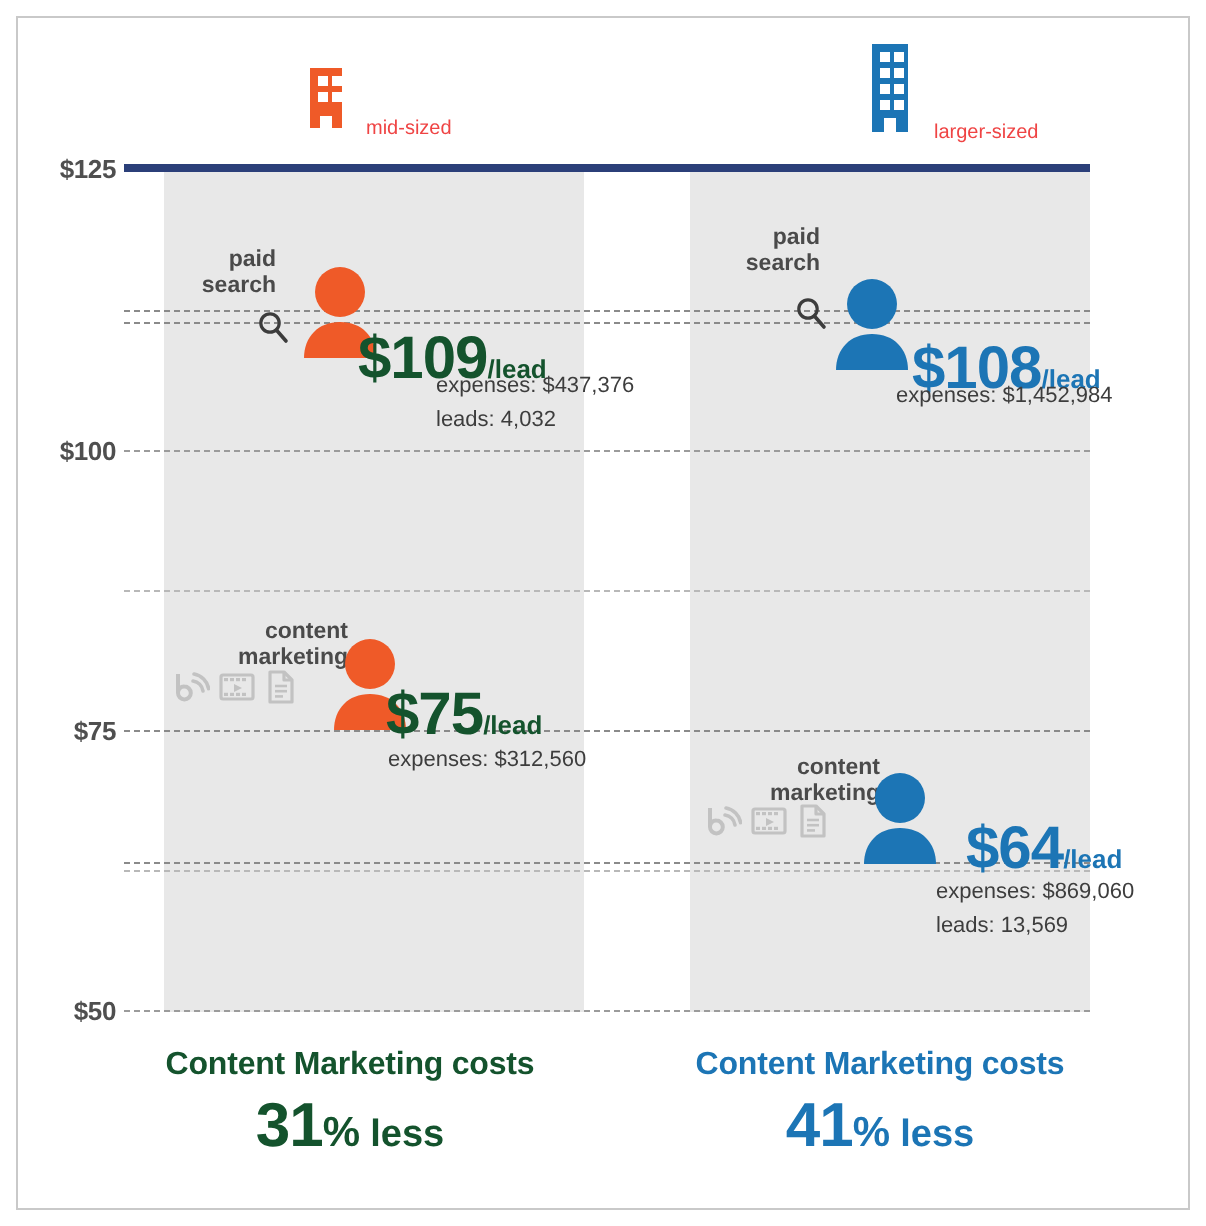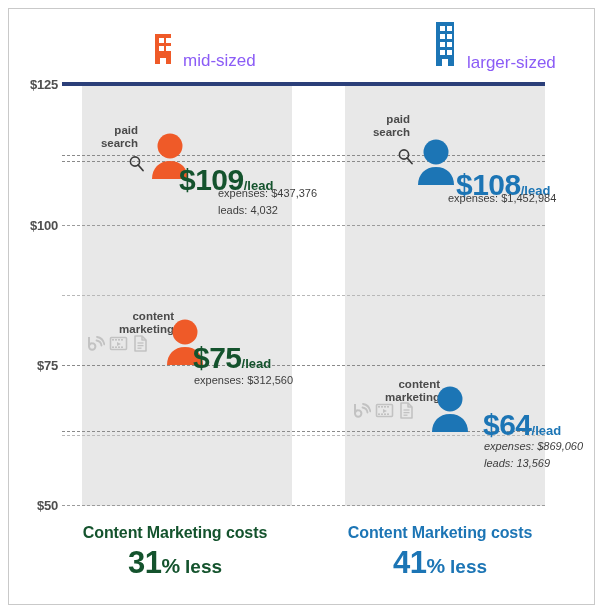--- a/index.html
+++ b/index.html
@@ -82,22 +82,22 @@
   
   .col-header {
     position: absolute;
     display: flex;
     align-items: flex-end;
     gap: 7px;
   }
   .col-header.left  { left: 150px; top: 28px; }
   .col-header.right { left: 430px; top: 18px; }
   .col-header-label {
-    font-size: 17px;
-    color: #8b5cf6;
+    font-size: 10px;
+    color: #ef4444;
     line-height: 1;
     padding-bottom: 3px;
     white-space: nowrap;
   }
 
   
   .group { position: absolute; }
 
   .person { position: absolute; }
 
@@ -398,21 +398,21 @@
     </div>
     <span class="person" style="left:428px; top:385px;">
       <svg width="44" height="50" viewBox="0 0 44 50">
         <circle cx="22" cy="14" r="12.5" fill="#1c75b5"></circle>
         <path d="M22 29 C33 29 40 36.5 40 47 L4 47 C4 36.5 11 29 22 29 Z" fill="#1c75b5"></path>
       </svg>
     </span>
     <div class="value c-blue" style="left:483px; top:410px;">
       <span class="amt">$64</span><span class="per">/lead</span>
     </div>
-    <div class="details" style="left:484px; top:438px;font-style:italic;">
+    <div class="details" style="left:468px; top:438px;">
       <div>expenses: $869,060</div>
       <div>leads: 13,569</div>
     </div>
   </div>
 
   <div class="footer left">
     <div class="footer-title c-orange">Content Marketing costs</div>
     <div class="footer-big c-orange">
       <span class="num">31</span><span class="pct">%</span><span class="less">less</span>
     </div>

